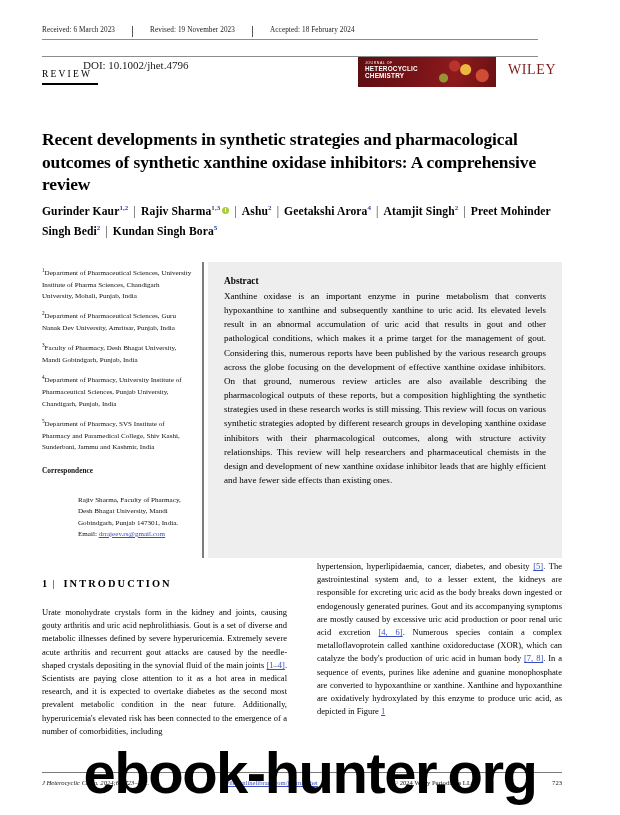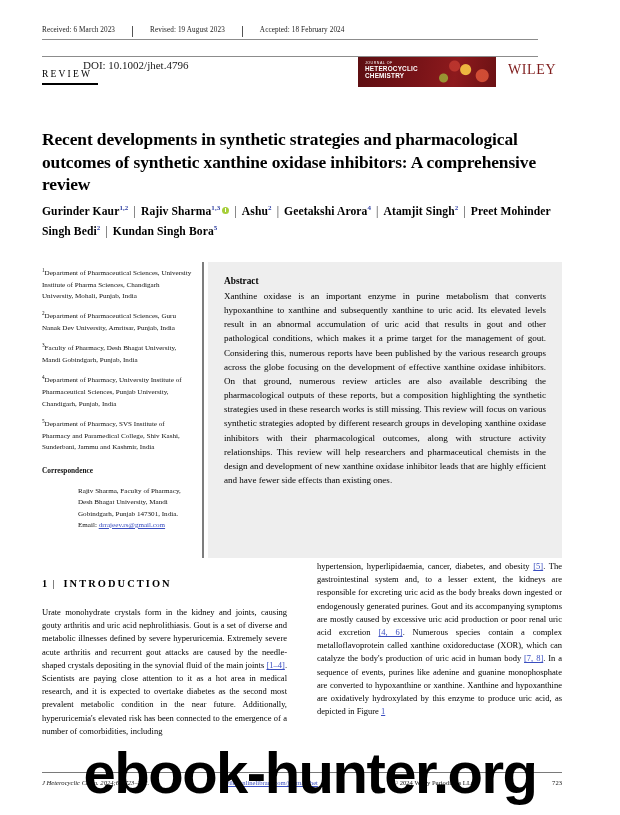--- a/index.html
+++ b/index.html
@@ -194,21 +194,21 @@
     margin-bottom: 7px;
   }
   .affil sup {
     font-size: 5.2px;
     vertical-align: super;
   }
   .corr-head {
     font-weight: bold;
     font-size: 7.3px;
     margin-top: 12px;
-    margin-bottom: 9px;
+    margin-bottom: 18px;
   }
   .corr-body {
     font-size: 7.1px;
     line-height: 1.60;
     margin-left: 36px;
   }
   .email-link {
     color: #3a4ec0;
   }
 
@@ -311,21 +311,21 @@
   }
 </style>
 </head>
 <body>
 
 <div class="page">
 
   <div class="meta-row">
     <span class="meta-item">Received: 6 March 2023</span>
     <span class="meta-sep"></span>
-    <span class="meta-item">Revised: 19 August 2023</span>
+    <span class="meta-item">Revised: 19 November 2023</span>
     <span class="meta-sep"></span>
     <span class="meta-item">Accepted: 18 February 2024</span>
   </div>
   <div class="meta-rule"></div>
   <div class="doi">DOI: 10.1002/jhet.4796</div>
   <div class="doi-rule"></div>
 
   <div class="review-label">REVIEW</div>
   <div class="review-underline"></div>
 

